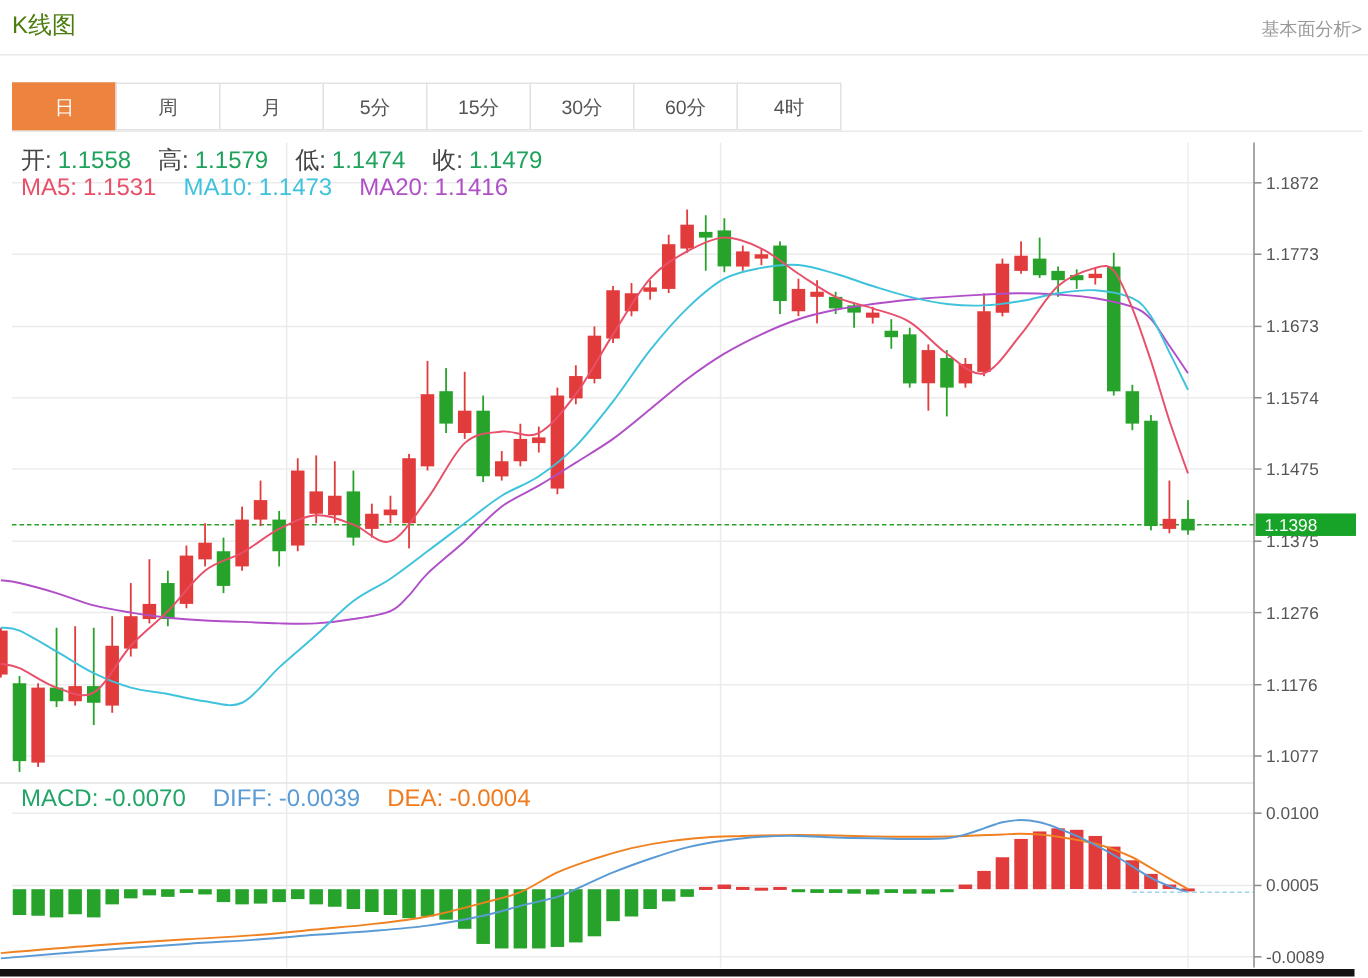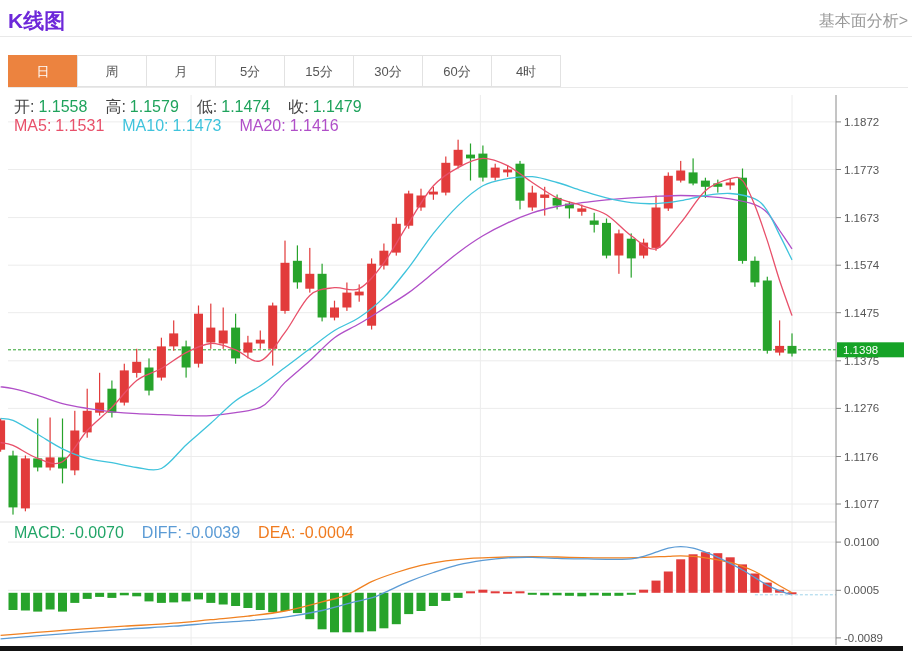--- a/index.html
+++ b/index.html
@@ -1,19 +1,19 @@
 <!DOCTYPE html>
 <html><head>
 <meta charset="utf-8">
 <style>
   html,body{margin:0;padding:0;background:#fff;font-family:"Liberation Sans","DejaVu Sans",sans-serif;}
   #page{position:relative;width:912px;height:652px;background:#fff;overflow:hidden;}
   #chart{position:absolute;left:0;top:0;}
-  .hdr-title{position:absolute;left:8px;top:7px;font-size:21px;font-weight:bold;color:#6d28d9;}
-  .hdr-link{position:absolute;right:4px;top:11px;font-size:16px;color:#999;cursor:pointer;}
+  .hdr-title{position:absolute;left:8px;top:7px;font-size:16px;font-weight:normal;color:#4d7c0f;}
+  .hdr-link{position:absolute;right:4px;top:11px;font-size:12px;color:#999;cursor:pointer;}
   .hdr-sep{position:absolute;left:0;top:36px;width:912px;height:1px;background:#e9e9e9;}
   .tabs{position:absolute;left:8px;top:55px;display:flex;}
   .tab{width:70px;height:32px;line-height:32px;text-align:center;font-size:13px;color:#555;
        background:#fff;border:1px solid #e2e2e2;margin-left:-1px;box-sizing:border-box;cursor:pointer;}
   .tab:first-child{margin-left:0;}
   .tab.active{background:#ec833f;border-color:#ec833f;color:#fff;}
   .tab-underline{position:absolute;left:8px;top:87px;width:900px;height:1px;background:#e9e9e9;}
   .inforow{position:absolute;left:14px;font-size:16px;white-space:nowrap;}
   .inforow span{margin-right:4px;}
   .inforow .pair{margin-right:14px;}

